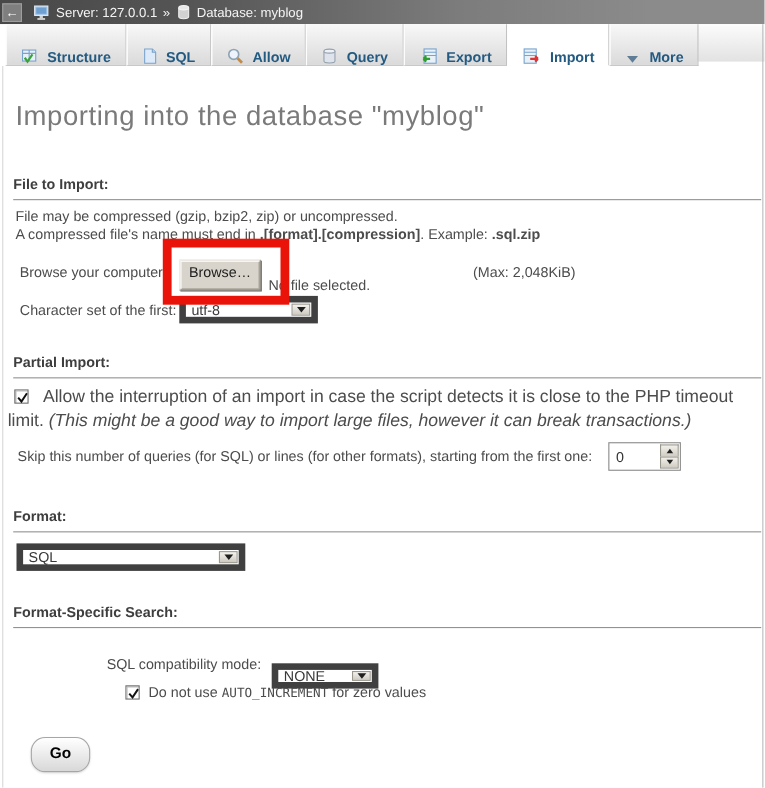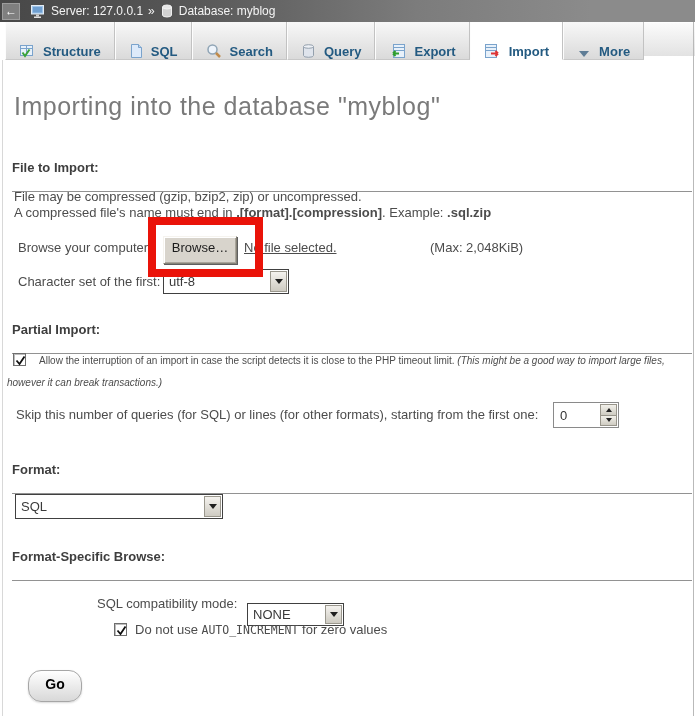--- a/index.html
+++ b/index.html
@@ -43,40 +43,40 @@
   
   .page-border-left { position:absolute; left:2px; top:60px; width:1px; height:656px; background:#d8d8d8; }
   .page-border-right { position:absolute; left:693px; top:22px; width:1px; height:694px; background:#b9b9b9; }
   
   .page-title {
     position:absolute; left:14px; top:92px; font-size:25px; font-weight:normal;
     color:#7a7a7a; letter-spacing:0.5px;
   }
   .sec {
     position:absolute; left:12px; right:3px; font-size:13px; font-weight:bold;
-    color:#3e3e3e; padding-bottom:16px; border-bottom:1px solid #929292;
+    color:#3e3e3e; padding-bottom:6px; border-bottom:1px solid #929292;
   }
   .sec-file   { top:160px; }
   .sec-part   { top:322px; }
   .sec-format { top:462px; }
   .sec-opts   { top:549px; }
   .txt { position:absolute; font-size:13px; color:#4c4c4c; white-space:nowrap; }
   .b { font-weight:bold; }
   .it { font-style:italic; }
   
   .browse-btn {
     position:absolute; left:163px; top:236px; width:74px; height:28px;
     background:#d8d4cc; border:1px solid #868378;
     border-top-color:#f5f3ee; border-left-color:#f5f3ee;
     box-shadow:1px 1px 0 #5f5f5f, inset 1px 1px 0 #fff, inset -1px -1px 0 #a9a59b;
     font-size:13px; color:#1c1c1c; text-align:center; line-height:21px; cursor:pointer;
   }
   
   .fsel {
-    position:absolute; background:#fff; border:1px solid #404040;
+    position:absolute; background:#fff; border:6px solid #404040;
     display:flex; align-items:center; cursor:pointer;
   }
   .fsel .val { flex:1; font-size:13px; color:#3a3a3a; padding-left:5px; white-space:nowrap; overflow:hidden; }
   .fsel .btn {
     width:17px; align-self:stretch; margin:1px; background:linear-gradient(#f4f2ee,#cecbc2);
     border:1px solid #9a978d; display:flex; align-items:center; justify-content:center;
   }
   .fsel .tri { width:0; height:0; border:4px solid transparent; border-top:5px solid #1f1f1f; margin-top:4px; }
   .sel-charset { left:163px; top:269px; width:126px; height:25px; }
   .sel-format  { left:15px;  top:494px; width:208px; height:25px; }
@@ -84,21 +84,21 @@
   
   .cb {
     display:inline-block; width:13px; height:13px; background:#fff;
     border:1px solid #6e6e6e; box-shadow:inset 1px 1px 0 #bdbdbd;
     vertical-align:-2px; cursor:pointer; position:relative;
   }
   .cb svg { position:absolute; left:0px; top:0px; }
   
   .allow-para {
     position:absolute; left:7px; top:350px; width:684px;
-    font-size:10px; line-height:22px; color:#4c4c4c;
+    font-size:16px; line-height:22px; color:#4c4c4c;
   }
   .allow-para .cb { margin:0 13px 0 6px; }
   
   .spinner {
     position:absolute; left:553px; top:402px; width:66px; height:26px;
     background:#fff; border:1px solid #8a8a8a; display:flex;
   }
   .spinner .sval { flex:1; font-size:13px; color:#333; padding:5px 0 0 6px; }
   .spinner .sbtns { width:17px; margin:1px; display:flex; flex-direction:column; }
   .spinner .sbtn {
@@ -173,21 +173,21 @@
       </span>
       <span>SQL</span>
     </div>
     <div class="tab">
       <span class="ticon">
         <svg width="16" height="16">
             <circle cx="6.5" cy="6.5" r="4.5" fill="#eef4fb" stroke="#8fa4b5" stroke-width="1.5"></circle>
             <line x1="10" y1="10" x2="14" y2="14" stroke="#c08a4a" stroke-width="2.5"></line>
           </svg>
       </span>
-      <span>Search</span>
+      <span>Allow</span>
     </div>
     <div class="tab">
       <span class="ticon">
         <svg width="15" height="16">
             <path d="M2.5 3.5 v9 a5 1.8 0 0 0 10 0 v-9" fill="#dfe4ec" stroke="#94a0ad"></path>
             <ellipse cx="7.5" cy="3.5" rx="5" ry="1.8" fill="#eef1f6" stroke="#94a0ad"></ellipse>
           </svg>
       </span>
       <span>Query</span>
     </div>
@@ -229,21 +229,21 @@
 
 <h1 class="page-title">Importing into the database "myblog"</h1>
 
 <div class="sec sec-file">File to Import:</div>
 
 <div class="txt" style="left:14px;top:189px;">File may be compressed (gzip, bzip2, zip) or uncompressed.</div>
 <div class="txt" style="left:14px;top:205px;"><span>A compressed file's name must end in </span><span class="b">.[format].[compression]</span><span>. Example: </span><span class="b">.sql.zip</span></div>
 
 <div class="txt" style="left:18px;top:240px;">Browse your computer:</div>
 <div class="browse-btn">Browse…</div>
-<div class="txt" style="left:244px;top:240px;text-decoration:underline;">No file selected.</div>
+<div class="txt" style="left:244px;top:252px;">No file selected.</div>
 <div class="txt" style="left:430px;top:240px;">(Max: 2,048KiB)</div>
 
 <div class="txt" style="left:18px;top:274px;">Character set of the first:</div>
 <div class="fsel sel-charset">
   <span class="val">utf-8</span>
   <span class="btn">
       <span class="tri"></span>
     </span>
 </div>
 
@@ -269,21 +269,21 @@
 </div>
 
 <div class="sec sec-format">Format:</div>
 <div class="fsel sel-format">
   <span class="val">SQL</span>
   <span class="btn">
       <span class="tri"></span>
     </span>
 </div>
 
-<div class="sec sec-opts">Format-Specific Browse:</div>
+<div class="sec sec-opts">Format-Specific Search:</div>
 
 <div class="txt" style="left:97px;top:596px;">SQL compatibility mode:</div>
 <div class="fsel sel-compat">
   <span class="val">NONE</span>
   <span class="btn">
       <span class="tri"></span>
     </span>
 </div>
 
 <div class="auto-row"><span class="cb"><svg width="13" height="13" viewBox="0 0 13 13">

